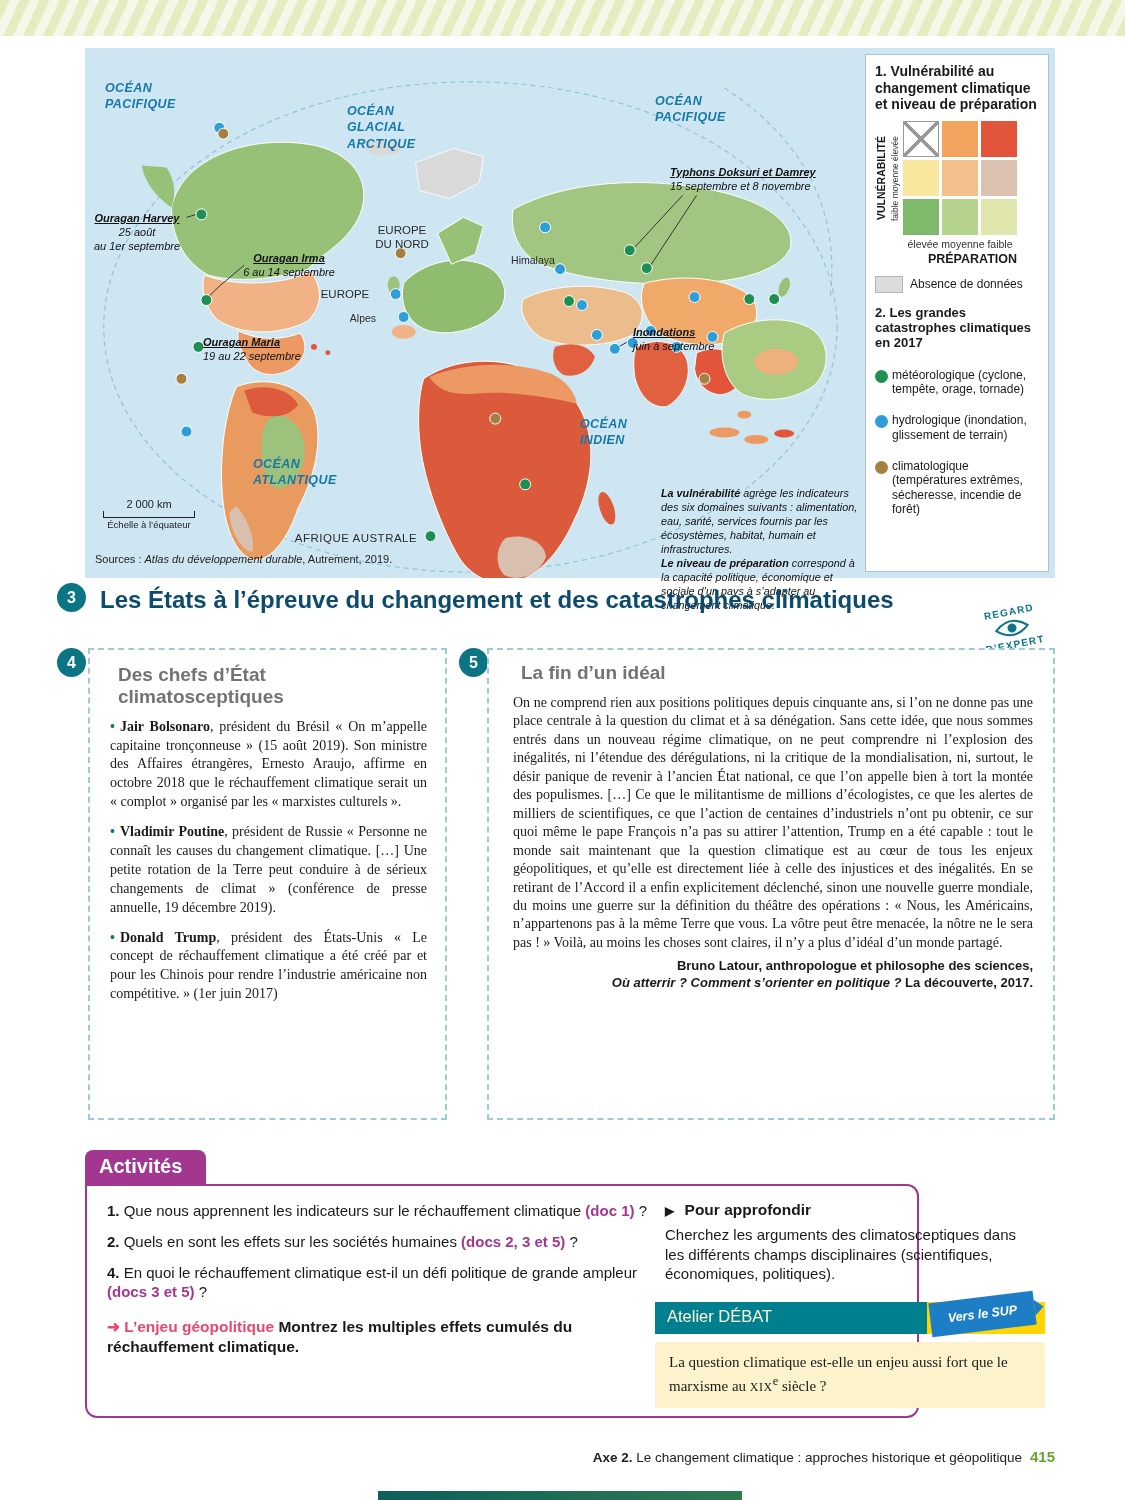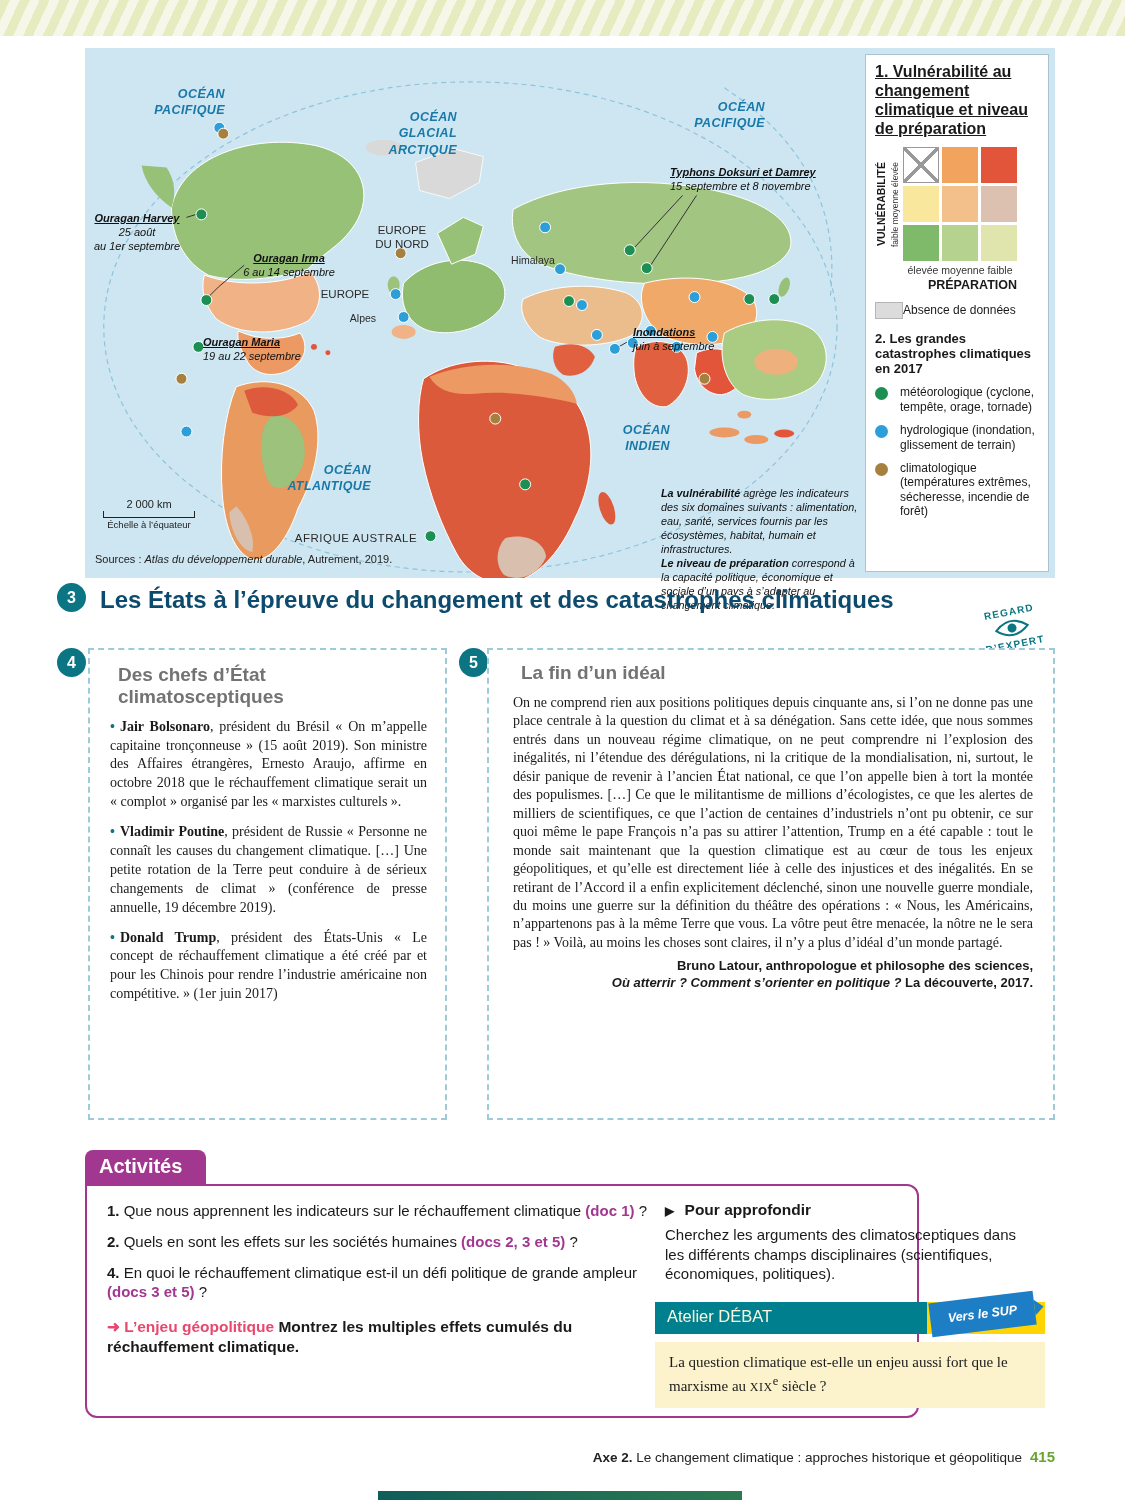--- a/index.html
+++ b/index.html
@@ -11,59 +11,59 @@
   
   .top-band { position:absolute; left:0; top:0; width:100%; height:36px;
     background:repeating-linear-gradient(115deg,#e7ecc0 0 9px,#f6f7e8 9px 18px); }
 
   
   .map { position:absolute; left:85px; top:48px; width:970px; height:530px;
          background:#cde6f2; }
   .map svg.base { position:absolute; left:0; top:0; }
 
   .ocean-label { position:absolute; color:#1878a8; font-style:italic; font-weight:bold;
-    font-size:12.5px; line-height:1.3; text-align:right; letter-spacing:.4px;margin-top:6px; }
+    font-size:12.5px; line-height:1.3; text-align:left; letter-spacing:.4px; }
   .land-label { position:absolute; color:#2b2b2b; font-size:11.5px; text-align:center; line-height:1.2; }
   .annot { position:absolute; font-size:11px; font-style:italic; color:#111; line-height:1.25; }
   .annot .annot-name { font-weight:bold;text-decoration:underline; }
 
   .scale { position:absolute; left:14px; top:450px; width:100px; text-align:center;
            font-size:11px; color:#222; }
   .scale-bar { height:6px; border-left:1.5px solid #222; border-right:1.5px solid #222;
                border-bottom:1.5px solid #222; margin:1px 4px; }
   .scale-note { font-size:9.5px; }
 
   .sources { position:absolute; left:10px; top:505px; font-size:11px; color:#222; }
 
   .map-notes { position:absolute; left:576px; top:438px; width:202px; font-size:10.8px;
                font-style:italic; line-height:1.3; color:#111; }
   .map-notes b { font-weight:bold; }
 
   
   .legend { position:absolute; right:6px; top:6px; width:184px; height:518px;
             background:#fff; border:1px solid #aac3cf; box-sizing:border-box;
             padding:8px 9px; font-size:12px; }
-  .lg-title { font-weight:bold; font-size:16px; line-height:1.18;text-decoration:underline; }
+  .lg-title { font-weight:bold; font-size:14px; line-height:1.18; }
   .lg-matrix { display:flex; margin-top:8px; }
   .lg-vlabels { display:flex; }
   .lg-v1, .lg-v2 { writing-mode:vertical-rl; transform:rotate(180deg); text-align:center; height:114px; }
   .lg-v1 { font-weight:bold; font-size:10.5px; width:15px; }
   .lg-v2 { font-size:8.5px; width:13px; color:#333; }
   .lg-grid { display:grid; grid-template-columns:repeat(3,36px); grid-auto-rows:36px; gap:3px; }
   .lg-cell { width:36px; height:36px; }
   .x-cell { box-sizing:border-box; border:1px solid #999;
     background-image:
       linear-gradient(45deg, transparent 46%, #999 46%, #999 53%, transparent 53%),
       linear-gradient(-45deg, transparent 46%, #999 46%, #999 53%, transparent 53%); }
   .lg-prep-scale { font-size:10.5px; color:#333; margin:3px 0 0 28px; width:114px; text-align:center; }
   .lg-prep { font-weight:bold; font-size:12.5px; margin:2px 0 0 28px; width:114px; text-align:right; }
-  .lg-nodata { display:flex; align-items:center; margin-top:10px; }
+  .lg-nodata { display:flex; align-items:center; gap:7px; margin-top:10px; }
   .lg-swatch { width:26px; height:15px; background:#dcdcdc; border:1px solid #b5b5b5; }
   .lg-title2 { font-weight:bold; font-size:13px; line-height:1.18; margin-top:12px; }
-  .lg-item { display:flex; gap:12px; margin-top:9px; line-height:1.2; }
+  .lg-item { display:flex; gap:4px; margin-top:17px; line-height:1.2; }
   .lg-dot { flex:0 0 13px; width:13px; height:13px; border-radius:50%; margin-top:2px; }
   .lg-item-label { font-size:12px; }
 
   
   .docnum { position:absolute; width:29px; height:29px; border-radius:50%; background:#0b7583;
             color:#fff; font-weight:bold; font-size:16px; display:flex; align-items:center;
             justify-content:center; }
   .map-caption { position:absolute; left:100px; top:586px; font-size:24px; font-weight:bold; color:#0c4a6e; }
 
   

